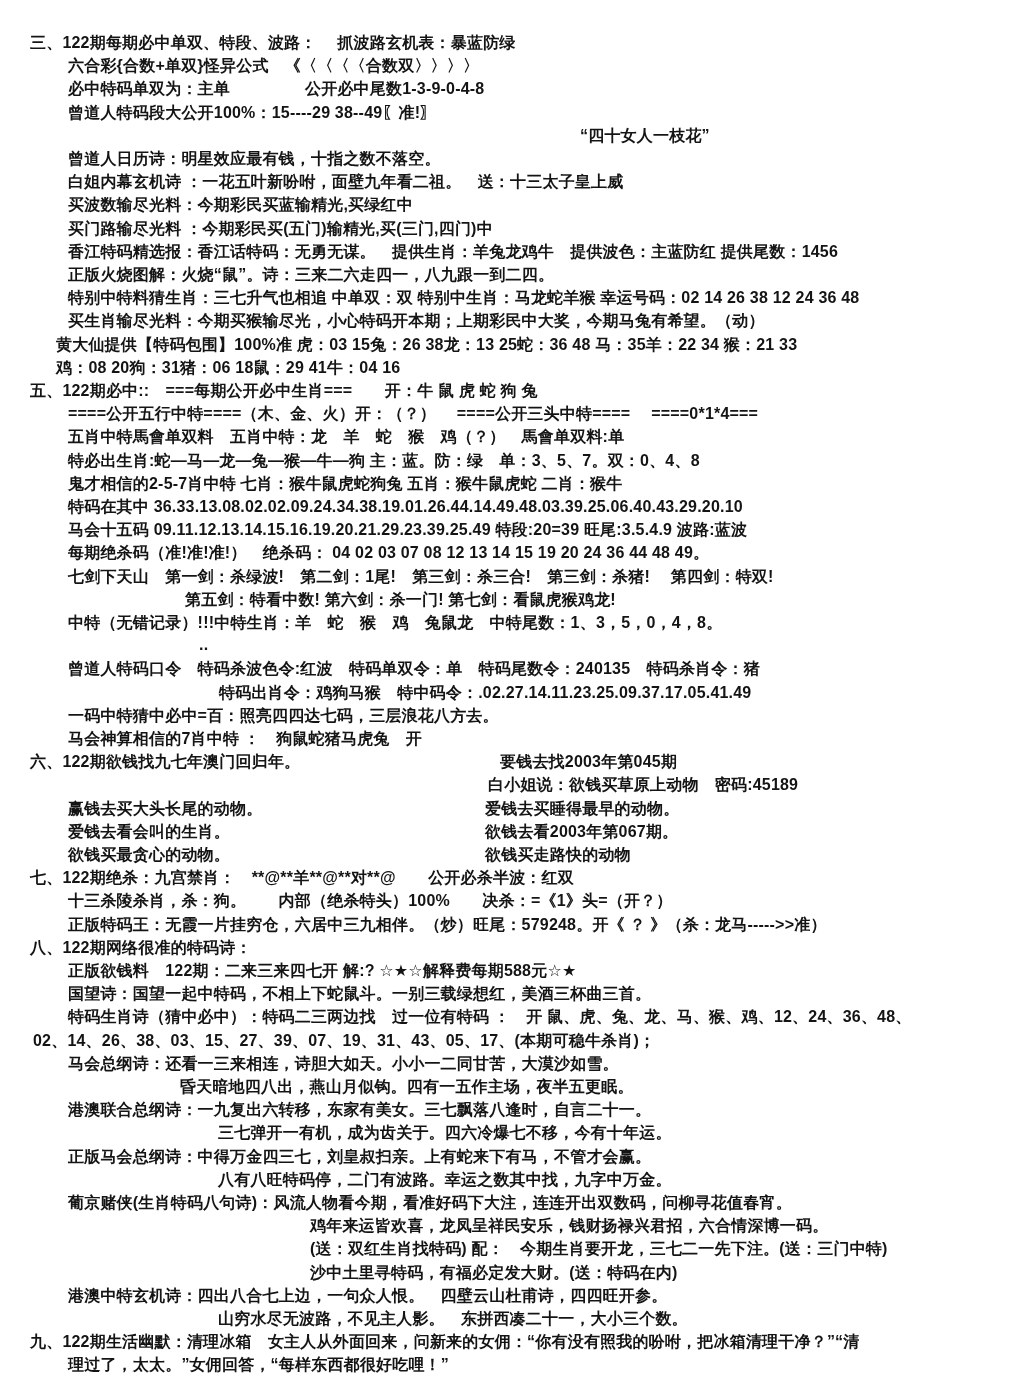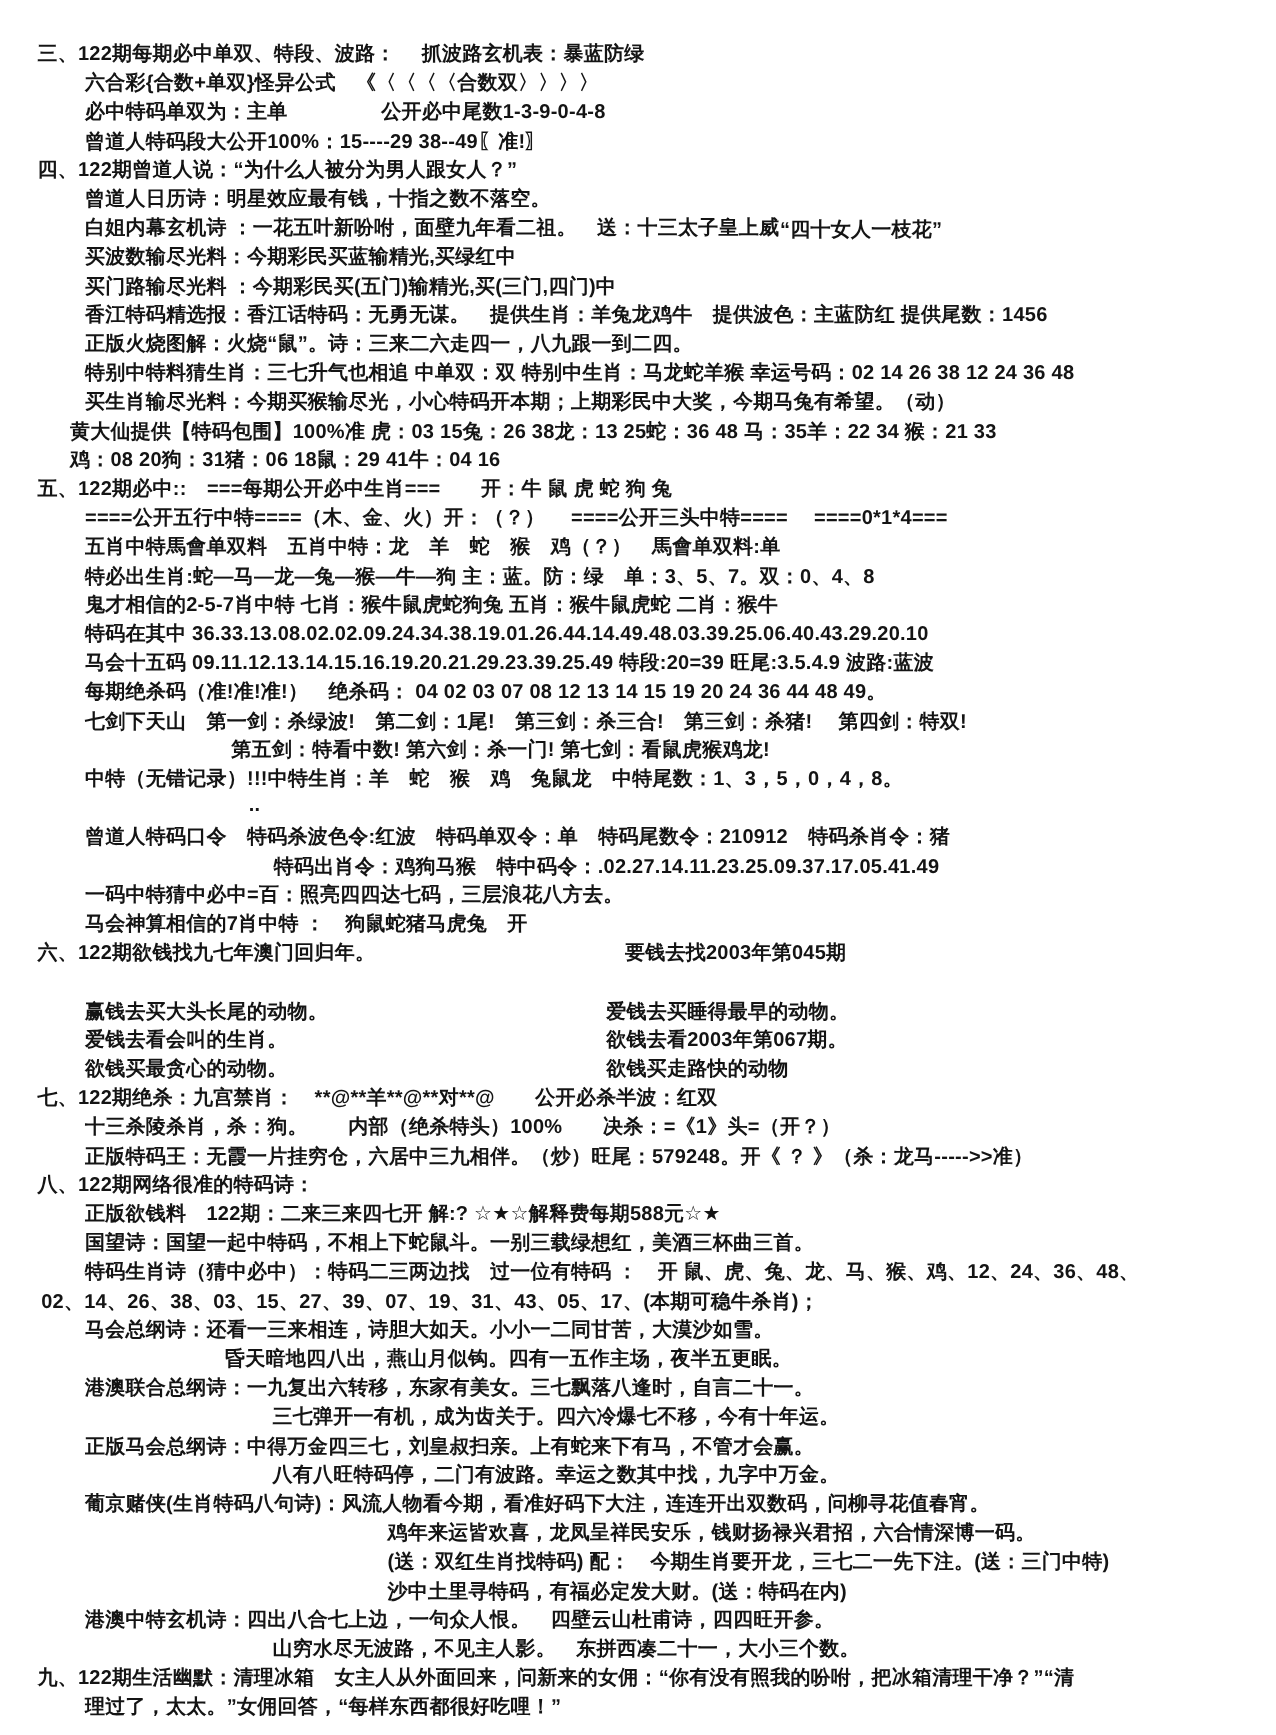--- a/index.html
+++ b/index.html
@@ -30,22 +30,21 @@
       <div class="line" style="top: 79.4px;">
         <span class="seg" style="left: 68px;">必中特码单双为：主单</span>
         <span class="seg" style="left: 305px;">公开必中尾数1-3-9-0-4-8</span>
       </div>
       <div class="line" style="top: 102.6px;">
         <span class="seg" style="left: 68px;">曾道人特码段大公开100%：15----29 38--49〖准!〗</span>
       </div>
     </div>
     <div>
       <div class="line" style="top: 125.8px;">
-        <span class="seg" style="left: 30px;">四、122期曾道人说：“为什么人被分为男人跟女人？”</span>
-        <span class="seg" style="left: 624px; margin-top: 48px;">“四十女人一枝花”</span>
+        <span class="seg" style="left: 580px;">“四十女人一枝花”</span>
       </div>
       <div class="line" style="top: 149px;">
         <span class="seg" style="left: 68px;">曾道人日历诗：明星效应最有钱，十指之数不落空。</span>
       </div>
       <div class="line" style="top: 172.2px;">
         <span class="seg" style="left: 68px;">白姐内幕玄机诗 ：一花五叶新吩咐，面壁九年看二祖。　送：十三太子皇上威</span>
       </div>
       <div class="line" style="top: 195.4px;">
         <span class="seg" style="left: 68px;">买波数输尽光料：今期彩民买蓝输精光,买绿红中</span>
       </div>
@@ -102,38 +101,39 @@
       <div class="line" style="top: 589.8px;">
         <span class="seg" style="left: 185px;">第五剑：特看中数! 第六剑：杀一门! 第七剑：看鼠虎猴鸡龙!</span>
       </div>
       <div class="line" style="top: 613px;">
         <span class="seg" style="left: 68px;">中特（无错记录）!!!中特生肖：羊　蛇　猴　鸡　兔鼠龙　中特尾数：1、3，5，0，4，8。</span>
       </div>
       <div class="line" style="top: 636.2px;">
         <span class="seg" style="left: 199px;">..</span>
       </div>
       <div class="line" style="top: 659.4px;">
-        <span class="seg" style="left: 68px;">曾道人特码口令　特码杀波色令:红波　特码单双令：单　特码尾数令：210912　特码杀肖令：猪</span>
+        <span class="seg" style="left: 68px;">曾道人特码口令　特码杀波色令:红波　特码单双令：单　特码尾数令：240135　特码杀肖令：猪</span>
       </div>
       <div class="line" style="top: 682.6px;">
         <span class="seg" style="left: 219px;">特码出肖令：鸡狗马猴　特中码令：.02.27.14.11.23.25.09.37.17.05.41.49</span>
       </div>
       <div class="line" style="top: 705.8px;">
         <span class="seg" style="left: 68px;">一码中特猜中必中=百：照亮四四达七码，三层浪花八方去。</span>
       </div>
       <div class="line" style="top: 729px;">
         <span class="seg" style="left: 68px;">马会神算相信的7肖中特 ：　狗鼠蛇猪马虎兔　开</span>
       </div>
     </div>
     <div>
       <div class="line" style="top: 752.2px;">
         <span class="seg" style="left: 30px;">六、122期欲钱找九七年澳门回归年。</span>
         <span class="seg" style="left: 500px;">要钱去找2003年第045期</span>
       </div>
       <div class="line" style="top: 775.4px;">
+        <span class="seg" style="left: 488px;">白小姐说：欲钱买草原上动物　密码:45189</span>
       </div>
       <div class="line" style="top: 798.6px;">
         <span class="seg" style="left: 68px;">赢钱去买大头长尾的动物。</span>
         <span class="seg" style="left: 485px;">爱钱去买睡得最早的动物。</span>
       </div>
       <div class="line" style="top: 821.8px;">
         <span class="seg" style="left: 68px;">爱钱去看会叫的生肖。</span>
         <span class="seg" style="left: 485px;">欲钱去看2003年第067期。</span>
       </div>
       <div class="line" style="top: 845px; padding-left: 11px;">

